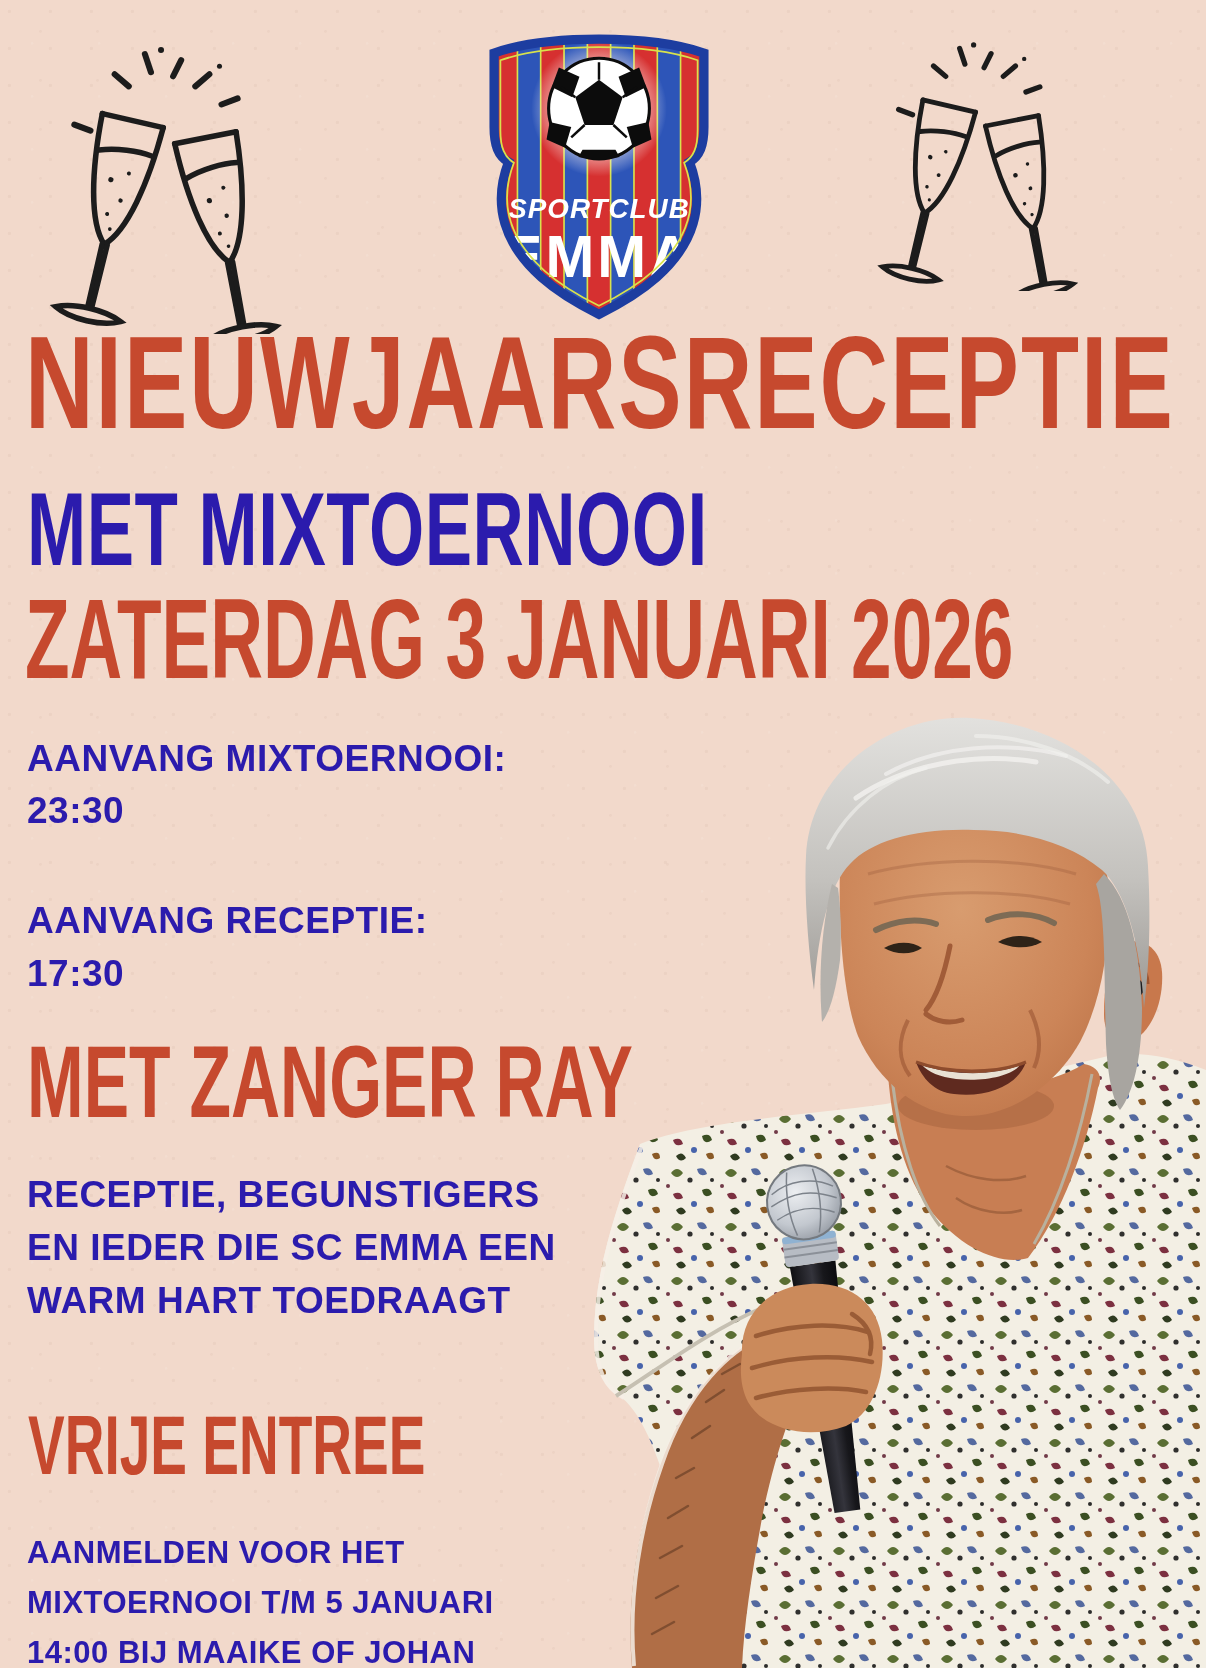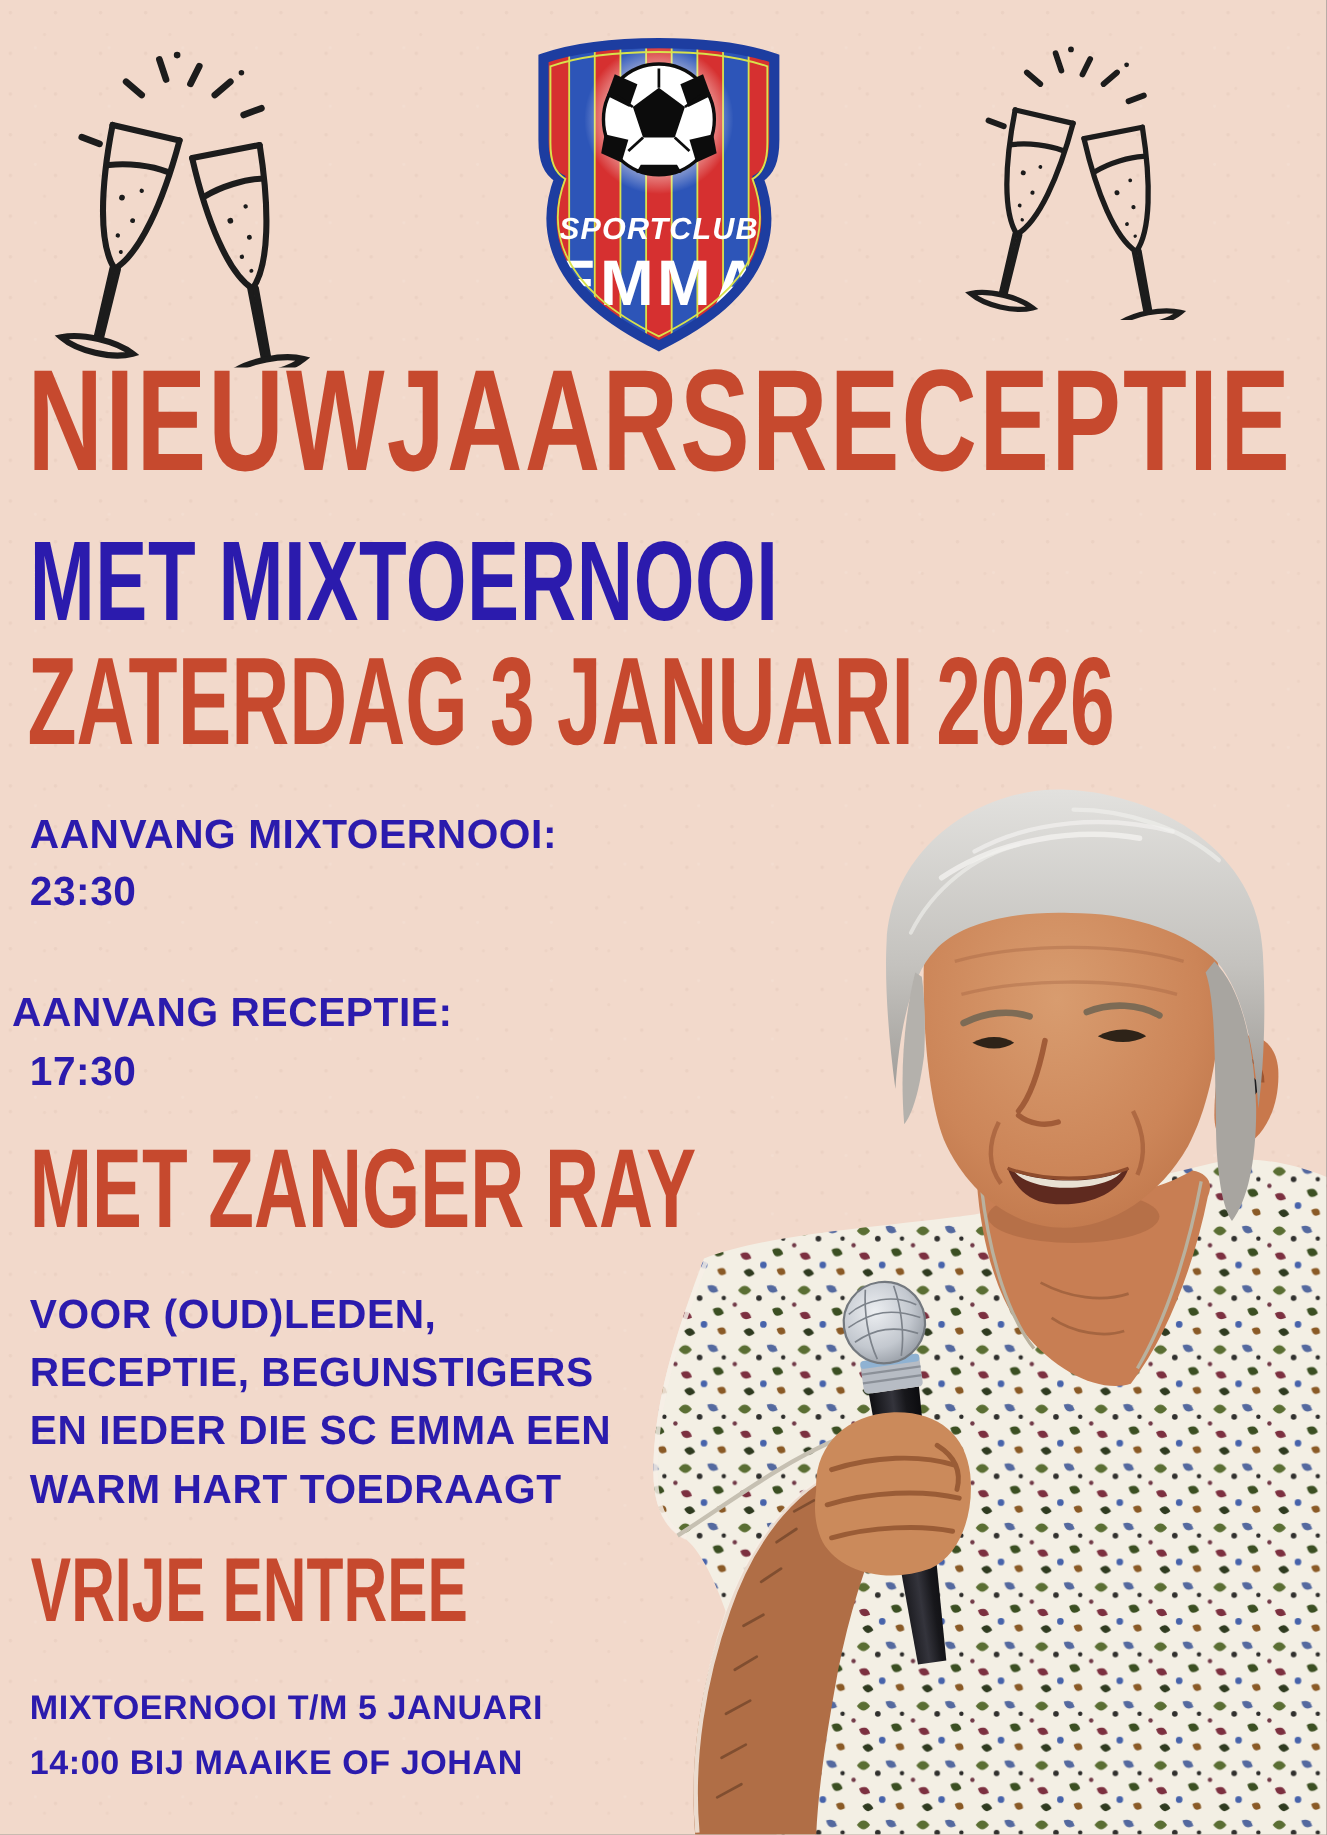--- a/index.html
+++ b/index.html
@@ -282,32 +282,32 @@
       </g>
     </g>
   </svg>
 
   <div class="abs disp title">NIEUWJAARSRECEPTIE</div>
   <div class="abs disp subtitle">MET MIXTOERNOOI</div>
   <div class="abs disp date">ZATERDAG 3 JANUARI 2026</div>
 
   <div class="abs body-blue sched" style="left:27px;top:740px;">AANVANG MIXTOERNOOI:</div>
   <div class="abs body-blue sched" style="left:27px;top:792px;">23:30</div>
-  <div class="abs body-blue sched" style="left:11px;top:902px;">AANVANG RECEPTIE:</div>
+  <div class="abs body-blue sched" style="left:27px;top:902px;">AANVANG RECEPTIE:</div>
   <div class="abs body-blue sched" style="left:27px;top:916px;margin-top:39px;">17:30</div>
 
   <div class="abs disp ray">MET ZANGER RAY</div>
 
   <div class="abs body-blue para" style="left:27px;top:1168px;">
-    <div>VOOR (OUD)LEDEN,</div>
     <div>RECEPTIE, BEGUNSTIGERS</div>
     <div>EN IEDER DIE SC EMMA EEN</div>
     <div>WARM HART TOEDRAAGT</div>
   </div>
 
   <div class="abs disp vrije">VRIJE ENTREE</div>
 
   <div class="abs body-blue para2" style="left:27px;top:1528px;">
+    <div>AANMELDEN VOOR HET</div>
     <div>MIXTOERNOOI T/M 5 JANUARI</div>
     <div>14:00 BIJ MAAIKE OF JOHAN</div>
   </div>
 
 </div>
 
 </body></html>

